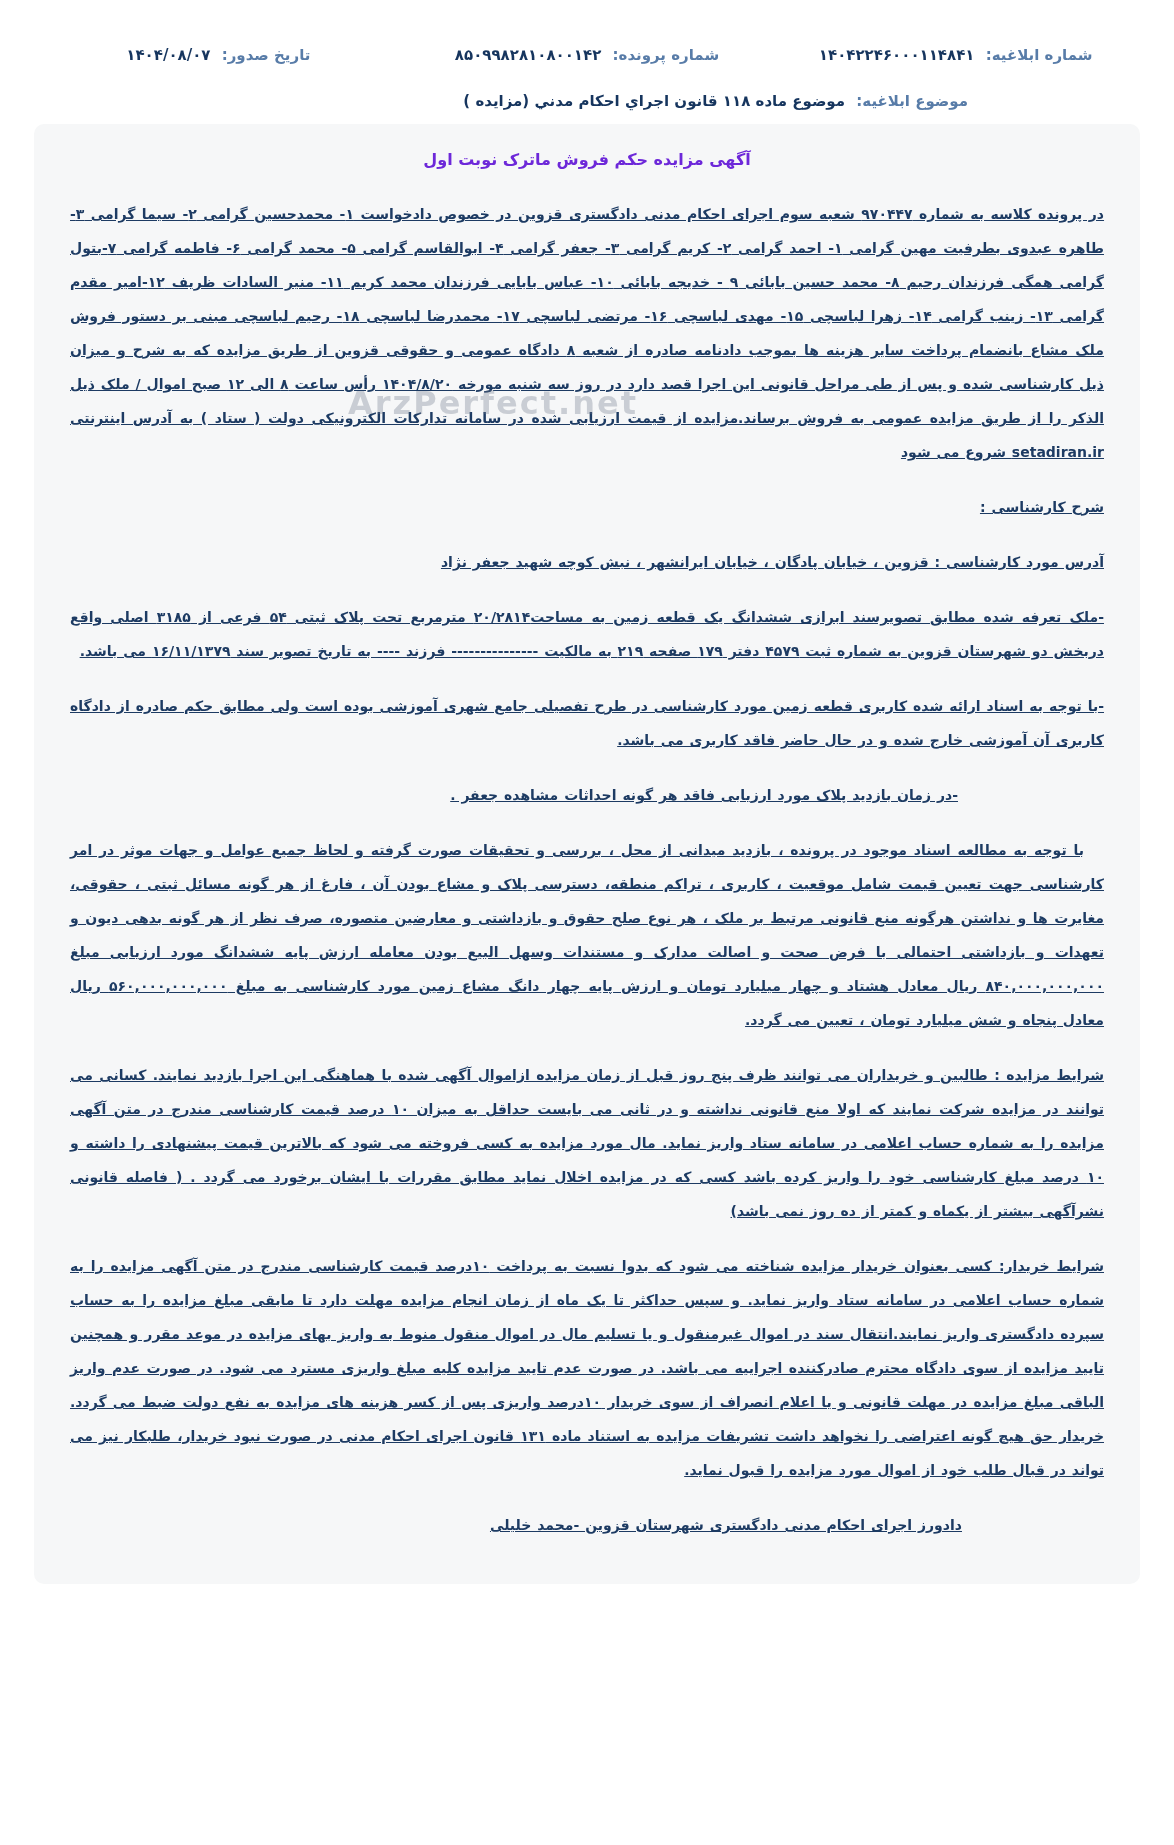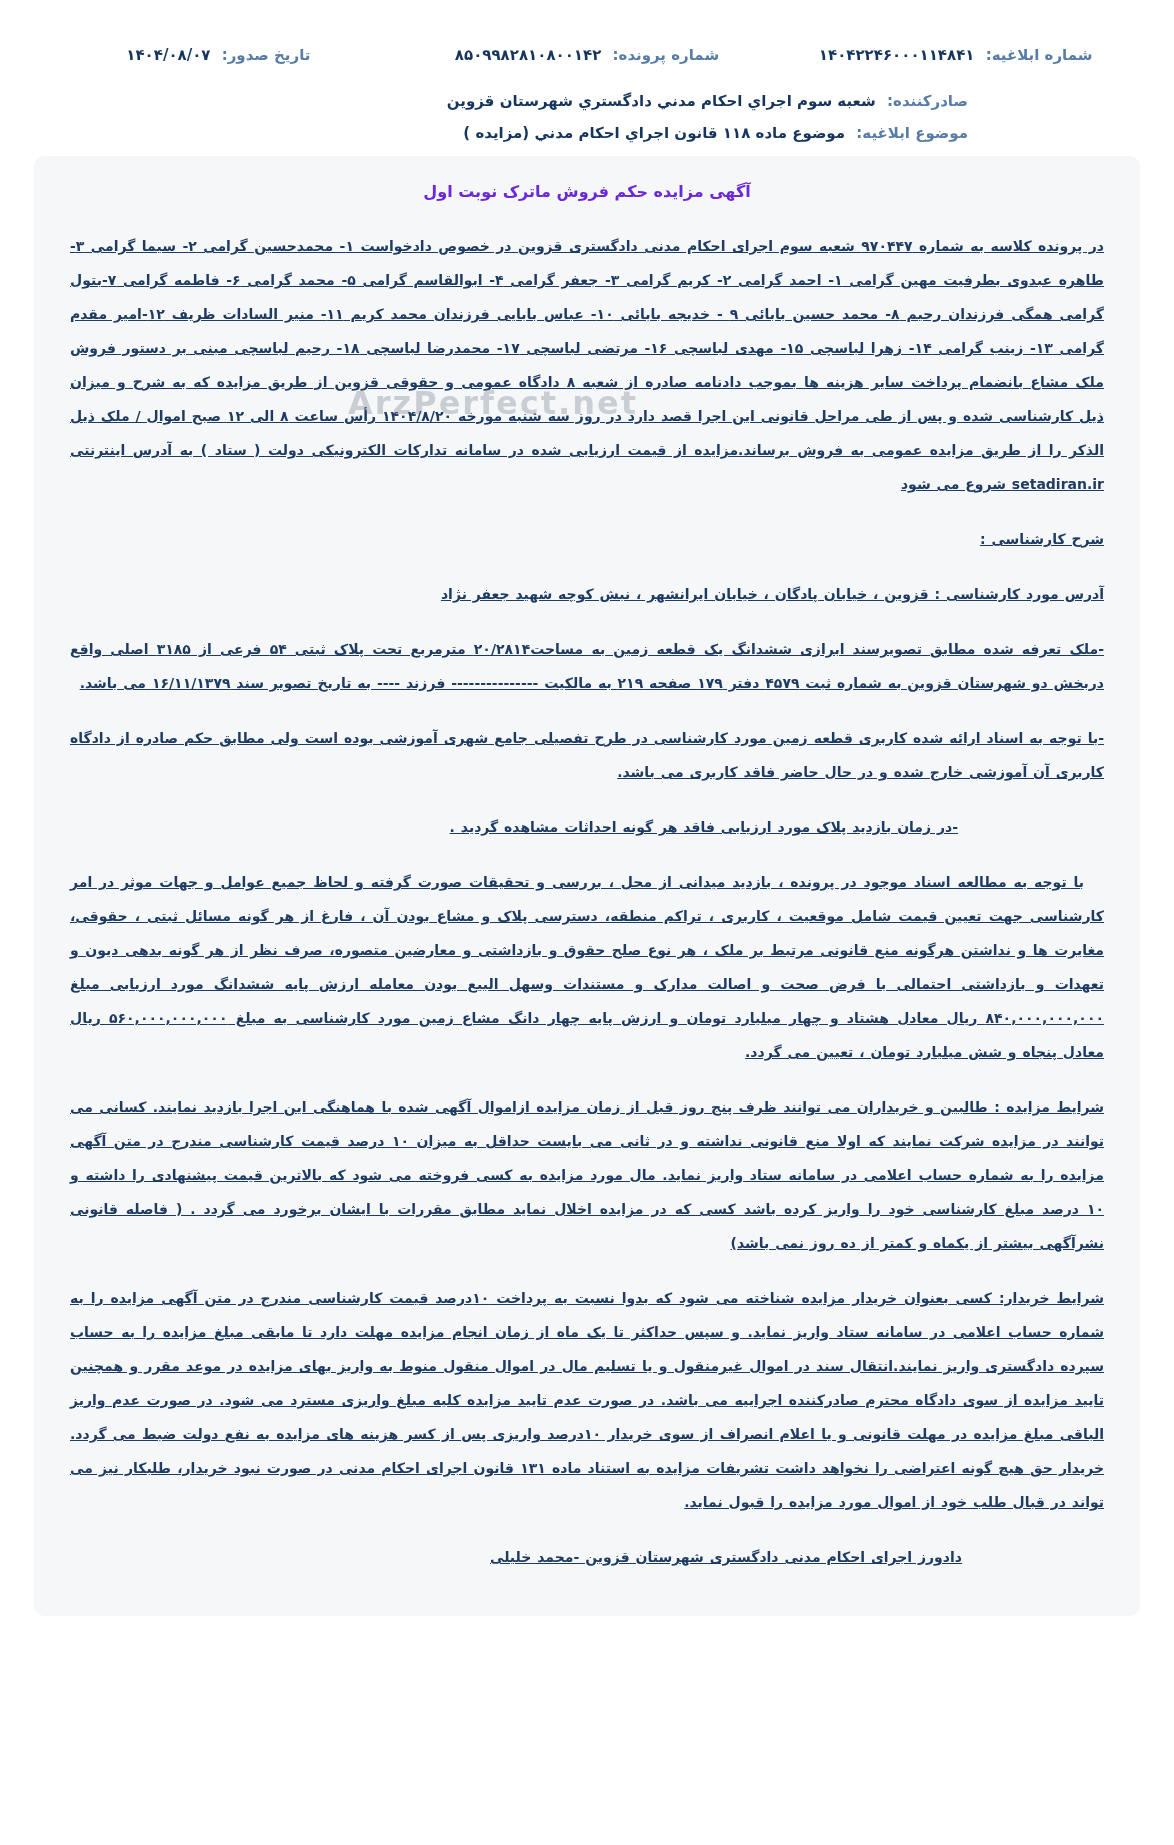--- a/index.html
+++ b/index.html
@@ -74,41 +74,37 @@
         <span class="meta-value">۸۵۰۹۹۸۲۸۱۰۸۰۰۱۴۲</span>
       </div>
       <div class="meta-field">
         <span class="meta-label">تاریخ صدور:</span>
         <span class="meta-value">۱۴۰۴/۰۸/۰۷</span>
       </div>
     </div>
 
     <div class="info-rows">
       <div class="info-row">
-        <span class="meta-label">صادرکننده:</span>
-        <span class="meta-value">شعبه سوم اجراي احکام مدني دادگستري شهرستان قزوین</span>
-      </div>
-      <div class="info-row">
         <span class="meta-label">موضوع ابلاغيه:</span>
         <span class="meta-value">موضوع ماده ۱۱۸ قانون اجراي احکام مدني (مزايده )</span>
       </div>
     </div>
 
 
   </header>
 
   <main class="notice-card">
     <div class="notice-title">آگهی مزایده حکم فروش ماترک نوبت اول</div>
 
     <p class="para">در پرونده کلاسه به شماره ۹۷۰۴۴۷ شعبه سوم اجرای احکام مدنی دادگستری قزوین در خصوص دادخواست ۱- محمدحسین گرامی ۲- سیما گرامی ۳- طاهره عبدوی بطرفیت مهین گرامی ۱- احمد گرامی ۲- کریم گرامی ۳- جعفر گرامی ۴- ابوالقاسم گرامی ۵- محمد گرامی ۶- فاطمه گرامی ۷-بتول گرامی همگی فرزندان رحیم ۸- محمد حسین بابائی ۹ - خدیجه بابائی ۱۰- عباس بابایی فرزندان محمد کریم ۱۱- منیر السادات ظریف ۱۲-امیر مقدم گرامی ۱۳- زینب گرامی ۱۴- زهرا لباسچی ۱۵- مهدی لباسچی ۱۶- مرتضی لباسچی ۱۷- محمدرضا لباسچی ۱۸- رحیم لباسچی مبنی بر دستور فروش ملک مشاع بانضمام پرداخت سایر هزینه ها بموجب دادنامه صادره از شعبه ۸ دادگاه عمومی و حقوقی قزوین از طریق مزایده که به شرح و میزان ذیل کارشناسی شده و پس از طی مراحل قانونی این اجرا قصد دارد در روز سه شنبه مورخه ۱۴۰۴/۸/۲۰ رأس ساعت ۸ الی ۱۲ صبح اموال / ملک ذیل الذکر را از طریق مزایده عمومی به فروش برساند.مزایده از قیمت ارزیابی شده در سامانه تدارکات الکترونیکی دولت ( ستاد ) به آدرس اینترنتی setadiran.ir شروع می شود</p>
     <p class="para">شرح کارشناسی :</p>
     <p class="para">آدرس مورد کارشناسی : قزوین ، خیابان پادگان ، خیابان ایرانشهر ، نبش کوچه شهید جعفر نژاد</p>
     <p class="para">-ملک تعرفه شده مطابق تصویرسند ابرازی ششدانگ یک قطعه زمین به مساحت۲۰/۲۸۱۴ مترمربع تحت پلاک ثبتی ۵۴ فرعی از ۳۱۸۵ اصلی واقع دربخش دو شهرستان قزوین به شماره ثبت ۴۵۷۹ دفتر ۱۷۹ صفحه ۲۱۹ به مالکیت --------------- فرزند ---- به تاریخ تصویر سند ۱۶/۱۱/۱۳۷۹ می باشد.</p>
     <p class="para">-با توجه به اسناد ارائه شده کاربری قطعه زمین مورد کارشناسی در طرح تفصیلی جامع شهری آموزشی بوده است ولی مطابق حکم صادره از دادگاه کاربری آن آموزشی خارج شده و در حال حاضر فاقد کاربری می باشد.</p>
-    <p class="para indented">-در زمان بازدید پلاک مورد ارزیابی فاقد هر گونه احداثات مشاهده گردید .</p>
+    <p class="para indented">-در زمان بازدید پلاک مورد ارزیابی فاقد هر گونه احداثات مشاهده جعفر .</p>
     <p class="para first-indent">با توجه به مطالعه اسناد موجود در پرونده ، بازدید میدانی از محل ، بررسی و تحقیقات صورت گرفته و لحاظ جمیع عوامل و جهات موثر در امر کارشناسی جهت تعیین قیمت شامل موقعیت ، کاربری ، تراکم منطقه، دسترسی پلاک و مشاع بودن آن ، فارغ از هر گونه مسائل ثبتی ، حقوقی، مغایرت ها و نداشتن هرگونه منع قانونی مرتبط بر ملک ، هر نوع صلح حقوق و بازداشتی و معارضین متصوره، صرف نظر از هر گونه بدهی دیون و تعهدات و بازداشتی احتمالی با فرض صحت و اصالت مدارک و مستندات وسهل البیع بودن معامله ارزش پایه ششدانگ مورد ارزیابی مبلغ ۸۴۰,۰۰۰,۰۰۰,۰۰۰ ریال معادل هشتاد و چهار میلیارد تومان و ارزش پایه چهار دانگ مشاع زمین مورد کارشناسی به مبلغ ۵۶۰,۰۰۰,۰۰۰,۰۰۰ ریال معادل پنجاه و شش میلیارد تومان ، تعیین می گردد.</p>
     <p class="para">شرایط مزایده : طالبین و خریداران می توانند ظرف پنج روز قبل از زمان مزایده ازاموال آگهی شده با هماهنگی این اجرا بازدید نمایند. کسانی می توانند در مزایده شرکت نمایند که اولا منع قانونی نداشته و در ثانی می بایست حداقل به میزان ۱۰ درصد قیمت کارشناسی مندرج در متن آگهی مزایده را به شماره حساب اعلامی در سامانه ستاد واریز نماید. مال مورد مزایده به کسی فروخته می شود که بالاترین قیمت پیشنهادی را داشته و ۱۰ درصد مبلغ کارشناسی خود را واریز کرده باشد کسی که در مزایده اخلال نماید مطابق مقررات با ایشان برخورد می گردد . ( فاصله قانونی نشرآگهی بیشتر از یکماه و کمتر از ده روز نمی باشد)</p>
     <p class="para">شرایط خریدار: کسی بعنوان خریدار مزایده شناخته می شود که بدوا نسبت به پرداخت ۱۰درصد قیمت کارشناسی مندرج در متن آگهی مزایده را به شماره حساب اعلامی در سامانه ستاد واریز نماید. و سپس حداکثر تا یک ماه از زمان انجام مزایده مهلت دارد تا مابقی مبلغ مزایده را به حساب سپرده دادگستری واریز نمایند.انتقال سند در اموال غیرمنقول و یا تسلیم مال در اموال منقول منوط به واریز بهای مزایده در موعد مقرر و همچنین تایید مزایده از سوی دادگاه محترم صادرکننده اجراییه می باشد. در صورت عدم تایید مزایده کلیه مبلغ واریزی مسترد می شود. در صورت عدم واریز الباقی مبلغ مزایده در مهلت قانونی و یا اعلام انصراف از سوی خریدار ۱۰درصد واریزی پس از کسر هزینه های مزایده به نفع دولت ضبط می گردد. خریدار حق هیچ گونه اعتراضی را نخواهد داشت تشریفات مزایده به استناد ماده ۱۳۱ قانون اجرای احکام مدنی در صورت نبود خریدار، طلبکار نیز می تواند در قبال طلب خود از اموال مورد مزایده را قبول نماید.</p>
     <p class="para signature">دادورز اجرای احکام مدنی دادگستری شهرستان قزوین -محمد خلیلی</p>
   </main>
 
   <div class="watermark">ArzPerfect.net</div>
 
 </div>
 

